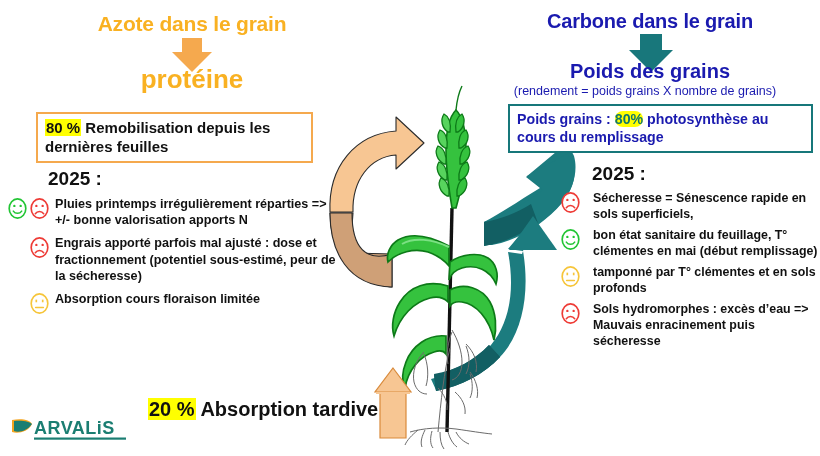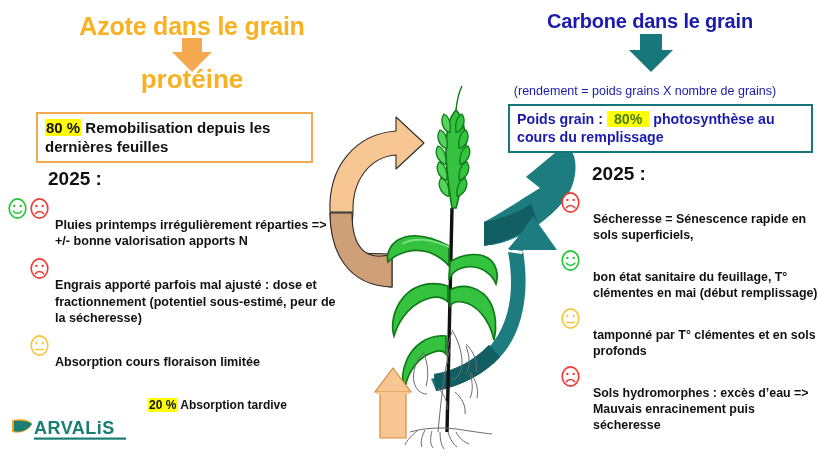--- a/index.html
+++ b/index.html
@@ -9,21 +9,21 @@
     font-family:"Liberation Sans", sans-serif;
     overflow:hidden;
     position:relative;
   }
   #canvas{position:relative;width:820px;height:456px;overflow:hidden;background:#fff;}
 
   
   .title-n{
     position:absolute;left:42px;top:12px;width:300px;
     text-align:center;
-    font-size:25px;font-weight:bold;color:#F9B122;
+    font-size:21px;font-weight:bold;color:#F9B122;
     letter-spacing:-0.2px;
   }
   .title-prot{
     position:absolute;left:42px;top:64px;width:300px;
     text-align:center;
     font-size:26px;font-weight:bold;color:#F9B122;
   }
   .title-c{
     position:absolute;left:480px;top:10px;width:340px;
     text-align:center;
@@ -52,21 +52,21 @@
   }
   .box-right{
     position:absolute;left:508px;top:104px;width:305px;
     border:2.5px solid #16777A;background:#fff;
     padding:4px 6px 5px 7px;
     box-sizing:border-box;
     font-size:14.2px;font-weight:bold;color:#1A1AAF;
     line-height:1.28;
   }
   .hl{background:#FFFF00;color:#111;padding:0 1px;}
-  .hl-b{background:#FFFF00;color:#4d7c0f;padding:0 7px;}
+  .hl-b{background:#FFFF00;color:#0f766e;padding:0 0;border-radius:8px;}
 
   
   .year-left{
     position:absolute;left:48px;top:168px;
     font-size:19px;font-weight:bold;color:#111;
   }
   .year-right{
     position:absolute;left:592px;top:163px;
     font-size:19px;font-weight:bold;color:#111;
   }
@@ -78,32 +78,32 @@
   .bullet{
     display:flex;align-items:flex-start;
     margin-bottom:7px;
   }
   .b-right .bullet{margin-bottom:5px;}
   .faces{flex:0 0 auto;display:flex;padding-top:1px;}
   .b-left .faces{width:44px;justify-content:flex-end;}
   .b-right .faces{width:28px;justify-content:flex-start;}
   .btext{
     font-size:12.6px;font-weight:bold;color:#111;
-    line-height:1.29;padding-left:5px;margin-top:21px;
+    line-height:1.29;padding-left:5px;
   }
   .b-right .btext{font-size:12.4px;}
 
   
   .face{width:21px;height:23px;flex:0 0 auto;}
   .face + .face{margin-left:1px;}
 
   
   .bot-left{
     position:absolute;left:148px;top:398px;
-    font-size:12px;font-weight:bold;color:#111;
+    font-size:20px;font-weight:bold;color:#111;
   }
   .bot-mid{
     position:absolute;left:470px;top:397px;width:200px;
     font-size:14.5px;font-weight:bold;color:#1A1AAF;
     line-height:1.3;
   }
 
   
   .logo{position:absolute;left:8px;top:414px;width:130px;height:34px;}
 
@@ -310,24 +310,25 @@
             <rect x="14.7" y="8.6" width="1.9" height="3" fill="#F6C53A"></rect>
           <path d="M7.6 17.6 H16.4" stroke="#F6C53A" stroke-width="1.7" fill="none" stroke-linecap="round"></path>
         </svg>
       </span>
       <span class="btext">Absorption cours floraison limitée</span>
     </div>
 
   </div>
 
   <div class="title-c">Carbone dans le grain</div>
+  <div class="title-pg">Poids des grains</div>
   <div class="title-pg-sub">(rendement = poids grains X nombre de grains)</div>
 
   <div class="box-right">
-    <span>Poids grain : </span><span class="hl-b">80%</span><span> photosynthèse au cours du remplissage</span>
+    <span>Poids grains : </span><span class="hl-b">80%</span><span> photosynthèse au cours du remplissage</span>
   </div>
 
   <div class="year-right">2025 :</div>
 
   <div class="bullets b-right">
 
     <div class="bullet">
       <span class="faces">
         <svg class="face" viewBox="0 0 24 26">
           <ellipse cx="12" cy="13" rx="9.5" ry="11" fill="#fff" stroke="#EE3B36" stroke-width="1.9"></ellipse>

